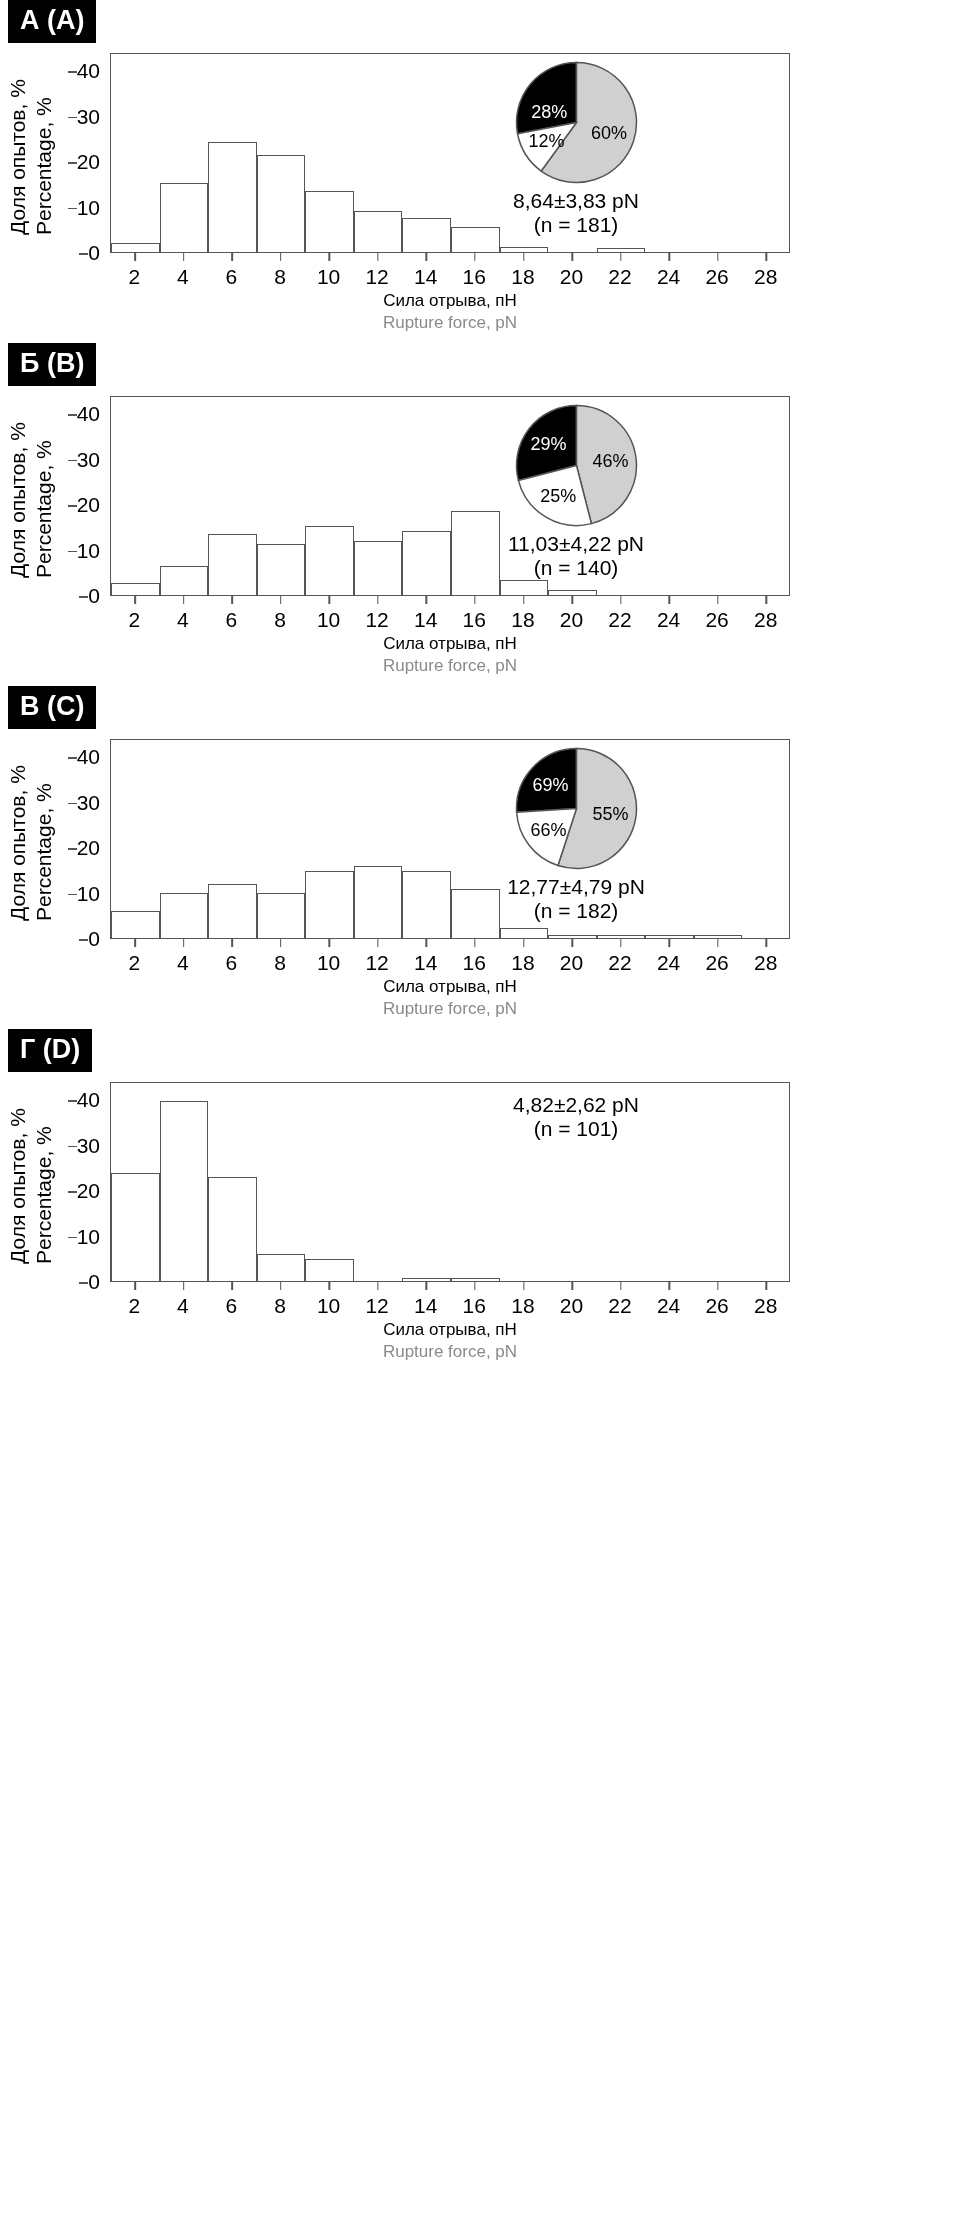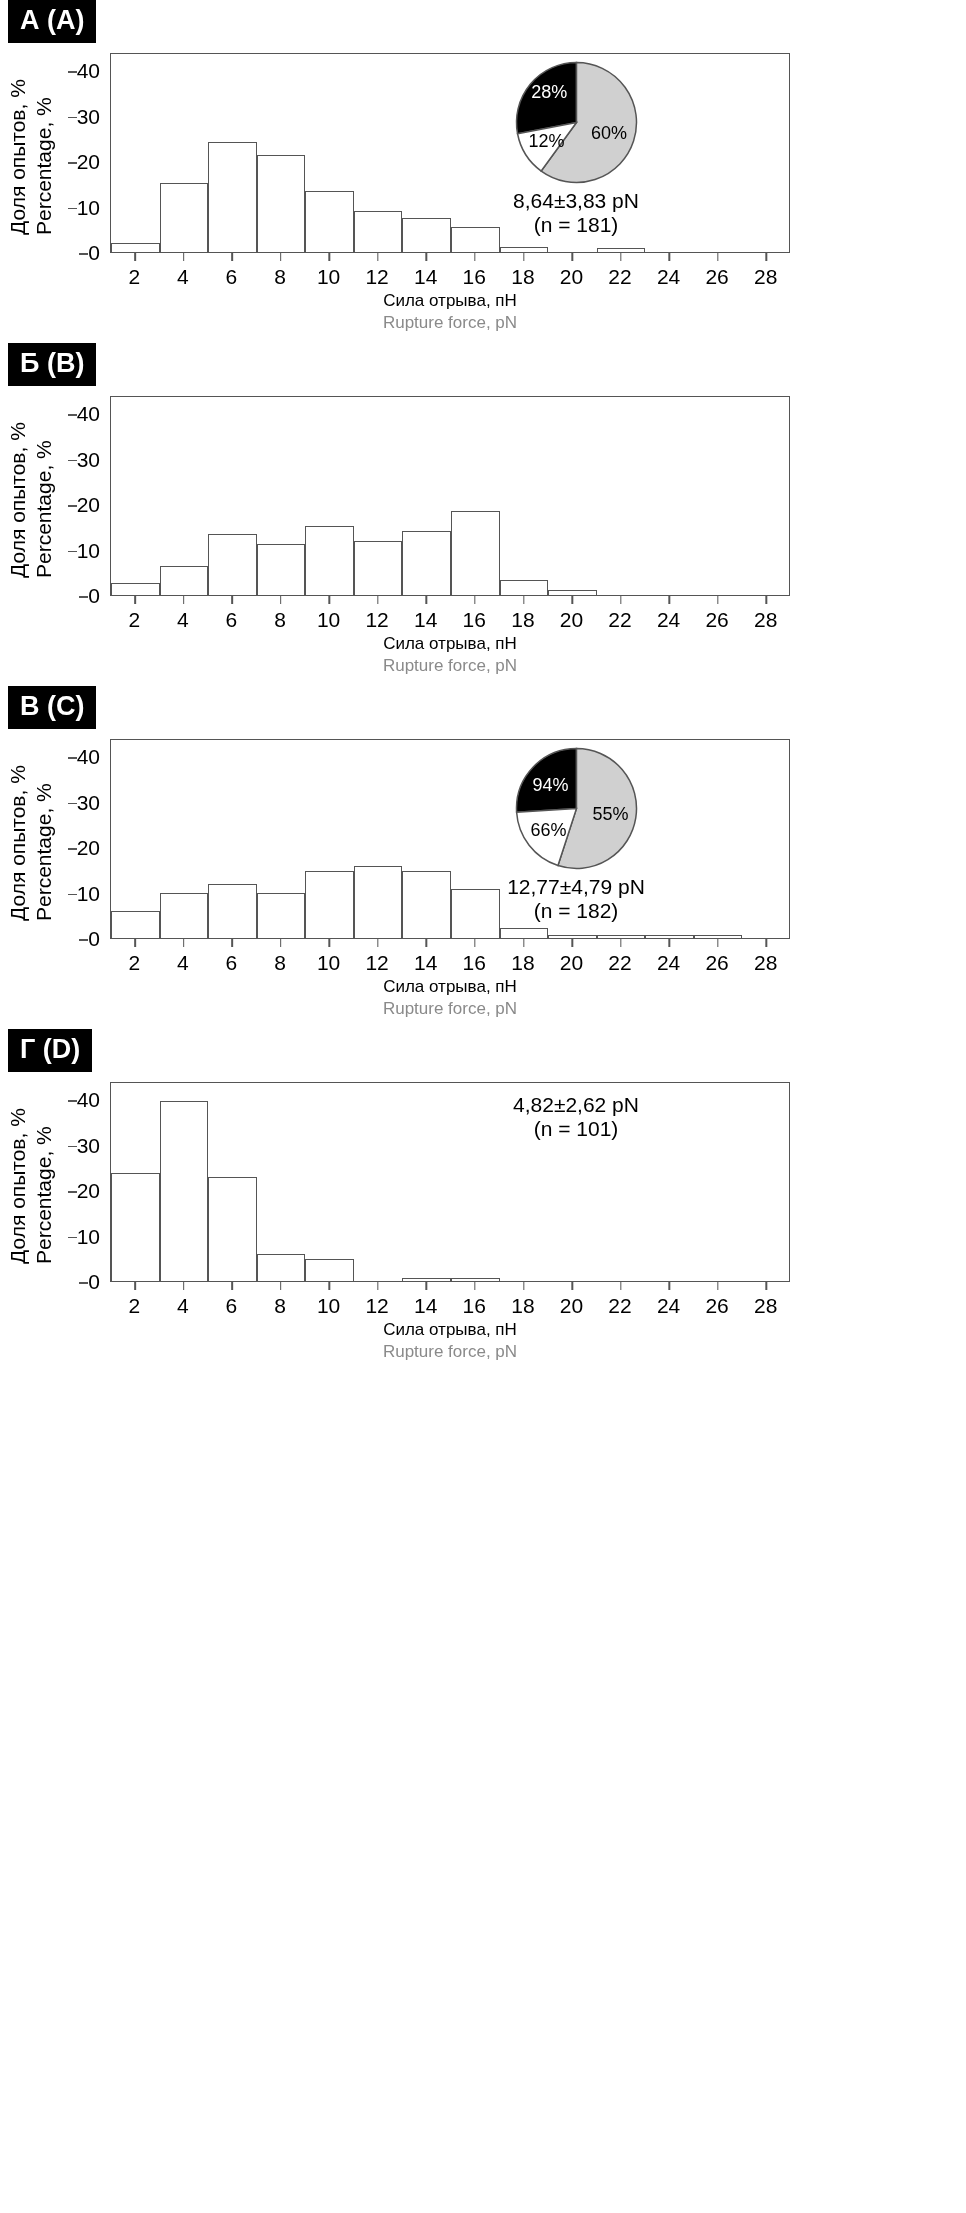--- a/index.html
+++ b/index.html
@@ -179,21 +179,21 @@
             <div class="bar" style="left:291.4px; width:48.6px; height:34.5px;"></div>
             <div class="bar" style="left:340.0px; width:48.6px; height:25.0px;"></div>
             <div class="bar" style="left:388.6px; width:48.6px; height:5.5px;"></div>
             <div class="bar" style="left:485.7px; width:48.6px; height:4.5px;"></div>
           </div>
           <div class="inset" style="position:absolute; left:360px; top:6px; width:210px;">
             <div class="pie-wrap"><svg width="125" height="125" viewBox="0 0 125 125">
                 <path d="M 62.5 62.5 L 3.56 73.74 A 60 60 0 0 1 62.50 2.50 Z" fill="#000000" stroke="#555555" stroke-width="1.5"></path>
                 <path d="M 62.5 62.5 L 62.50 2.50 A 60 60 0 1 1 27.23 111.04 Z" fill="#d0d0d0" stroke="#555555" stroke-width="1.5"></path>
                 <path d="M 62.5 62.5 L 27.23 111.04 A 60 60 0 0 1 3.56 73.74 Z" fill="#ffffff" stroke="#555555" stroke-width="1.5"></path>
-              </svg><div class="pie-pct pct-white" style="left:35.7px; top:32px;">28%</div><div class="pie-pct pct-black" style="left:95.6px; top:73.3px;">60%</div><div class="pie-pct pct-black" style="left:33.1px; top:81.1px;">12%</div></div>
+              </svg><div class="pie-pct pct-white" style="left:35.7px; top:52px;">28%</div><div class="pie-pct pct-black" style="left:95.6px; top:73.3px;">60%</div><div class="pie-pct pct-black" style="left:33.1px; top:81.1px;">12%</div></div>
             <div class="pie-caption">
               <div>8,64±3,83 pN</div>
               <div>(n = 181)</div>
             </div>
           </div>
         </div>
         <div class="xticklabels">
           <span style="left:24.3px; top:4px;"><i class="xtick-mark" style="top:-12px; left:50%;"></i>2</span>
           <span style="left:72.9px; top:4px;"><i class="xtick-mark" style="top:-12px; left:50%;"></i>4</span>
           <span style="left:121.4px; top:4px;"><i class="xtick-mark" style="top:-12px; left:50%;"></i>6</span>
@@ -227,20 +227,31 @@
             <div class="bar" style="left:48.6px; width:48.6px; height:29.1px;"></div>
             <div class="bar" style="left:97.1px; width:48.6px; height:60.9px;"></div>
             <div class="bar" style="left:145.7px; width:48.6px; height:51.4px;"></div>
             <div class="bar" style="left:194.3px; width:48.6px; height:69.5px;"></div>
             <div class="bar" style="left:242.9px; width:48.6px; height:54.1px;"></div>
             <div class="bar" style="left:291.4px; width:48.6px; height:64.5px;"></div>
             <div class="bar" style="left:340.0px; width:48.6px; height:84.1px;"></div>
             <div class="bar" style="left:388.6px; width:48.6px; height:15.5px;"></div>
             <div class="bar" style="left:437.1px; width:48.6px; height:5.5px;"></div>
           </div>
+          <div class="inset" style="position:absolute; left:360px; top:6px; width:210px;">
+            <div class="pie-wrap"><svg width="125" height="125" viewBox="0 0 125 125">
+                <path d="M 62.5 62.5 L 4.39 77.42 A 60 60 0 0 1 62.50 2.50 Z" fill="#000000" stroke="#555555" stroke-width="1.5"></path>
+                <path d="M 62.5 62.5 L 62.50 2.50 A 60 60 0 0 1 77.42 120.61 Z" fill="#d0d0d0" stroke="#555555" stroke-width="1.5"></path>
+                <path d="M 62.5 62.5 L 77.42 120.61 A 60 60 0 0 1 4.39 77.42 Z" fill="#ffffff" stroke="#555555" stroke-width="1.5"></path>
+              </svg><div class="pie-pct pct-white" style="left:35.0px; top:41.2px;">29%</div><div class="pie-pct pct-black" style="left:97.0px; top:58.1px;">46%</div><div class="pie-pct pct-black" style="left:44.8px; top:92.5px;">25%</div></div>
+            <div class="pie-caption">
+              <div>11,03±4,22 pN</div>
+              <div>(n = 140)</div>
+            </div>
+          </div>
         </div>
         <div class="xticklabels">
           <span style="left:24.3px; top:4px;"><i class="xtick-mark" style="top:-12px; left:50%;"></i>2</span>
           <span style="left:72.9px; top:4px;"><i class="xtick-mark" style="top:-12px; left:50%;"></i>4</span>
           <span style="left:121.4px; top:4px;"><i class="xtick-mark" style="top:-12px; left:50%;"></i>6</span>
           <span style="left:170.0px; top:4px;"><i class="xtick-mark" style="top:-12px; left:50%;"></i>8</span>
           <span style="left:218.6px; top:4px;"><i class="xtick-mark" style="top:-12px; left:50%;"></i>10</span>
           <span style="left:267.1px; top:4px;"><i class="xtick-mark" style="top:-12px; left:50%;"></i>12</span>
           <span style="left:315.7px; top:4px;"><i class="xtick-mark" style="top:-12px; left:50%;"></i>14</span>
           <span style="left:364.3px; top:4px;"><i class="xtick-mark" style="top:-12px; left:50%;"></i>16</span>
@@ -277,21 +288,21 @@
             <div class="bar" style="left:437.1px; width:48.6px; height:2.7px;"></div>
             <div class="bar" style="left:485.7px; width:48.6px; height:2.7px;"></div>
             <div class="bar" style="left:534.3px; width:48.6px; height:2.7px;"></div>
             <div class="bar" style="left:582.9px; width:48.6px; height:2.7px;"></div>
           </div>
           <div class="inset" style="position:absolute; left:360px; top:6px; width:210px;">
             <div class="pie-wrap"><svg width="125" height="125" viewBox="0 0 125 125">
                 <path d="M 62.5 62.5 L 2.62 66.27 A 60 60 0 0 1 62.50 2.50 Z" fill="#000000" stroke="#555555" stroke-width="1.5"></path>
                 <path d="M 62.5 62.5 L 62.50 2.50 A 60 60 0 1 1 43.96 119.56 Z" fill="#d0d0d0" stroke="#555555" stroke-width="1.5"></path>
                 <path d="M 62.5 62.5 L 43.96 119.56 A 60 60 0 0 1 2.62 66.27 Z" fill="#ffffff" stroke="#555555" stroke-width="1.5"></path>
-              </svg><div class="pie-pct pct-white" style="left:37.1px; top:38.7px;">94%</div><div class="pie-pct pct-black" style="left:96.9px; top:67.9px;">55%</div><div class="pie-pct pct-black" style="left:35.0px; top:83.8px;">66%</div></div>
+              </svg><div class="pie-pct pct-white" style="left:37.1px; top:38.7px;">69%</div><div class="pie-pct pct-black" style="left:96.9px; top:67.9px;">55%</div><div class="pie-pct pct-black" style="left:35.0px; top:83.8px;">66%</div></div>
             <div class="pie-caption">
               <div>12,77±4,79 pN</div>
               <div>(n = 182)</div>
             </div>
           </div>
         </div>
         <div class="xticklabels">
           <span style="left:24.3px; top:4px;"><i class="xtick-mark" style="top:-12px; left:50%;"></i>2</span>
           <span style="left:72.9px; top:4px;"><i class="xtick-mark" style="top:-12px; left:50%;"></i>4</span>
           <span style="left:121.4px; top:4px;"><i class="xtick-mark" style="top:-12px; left:50%;"></i>6</span>

